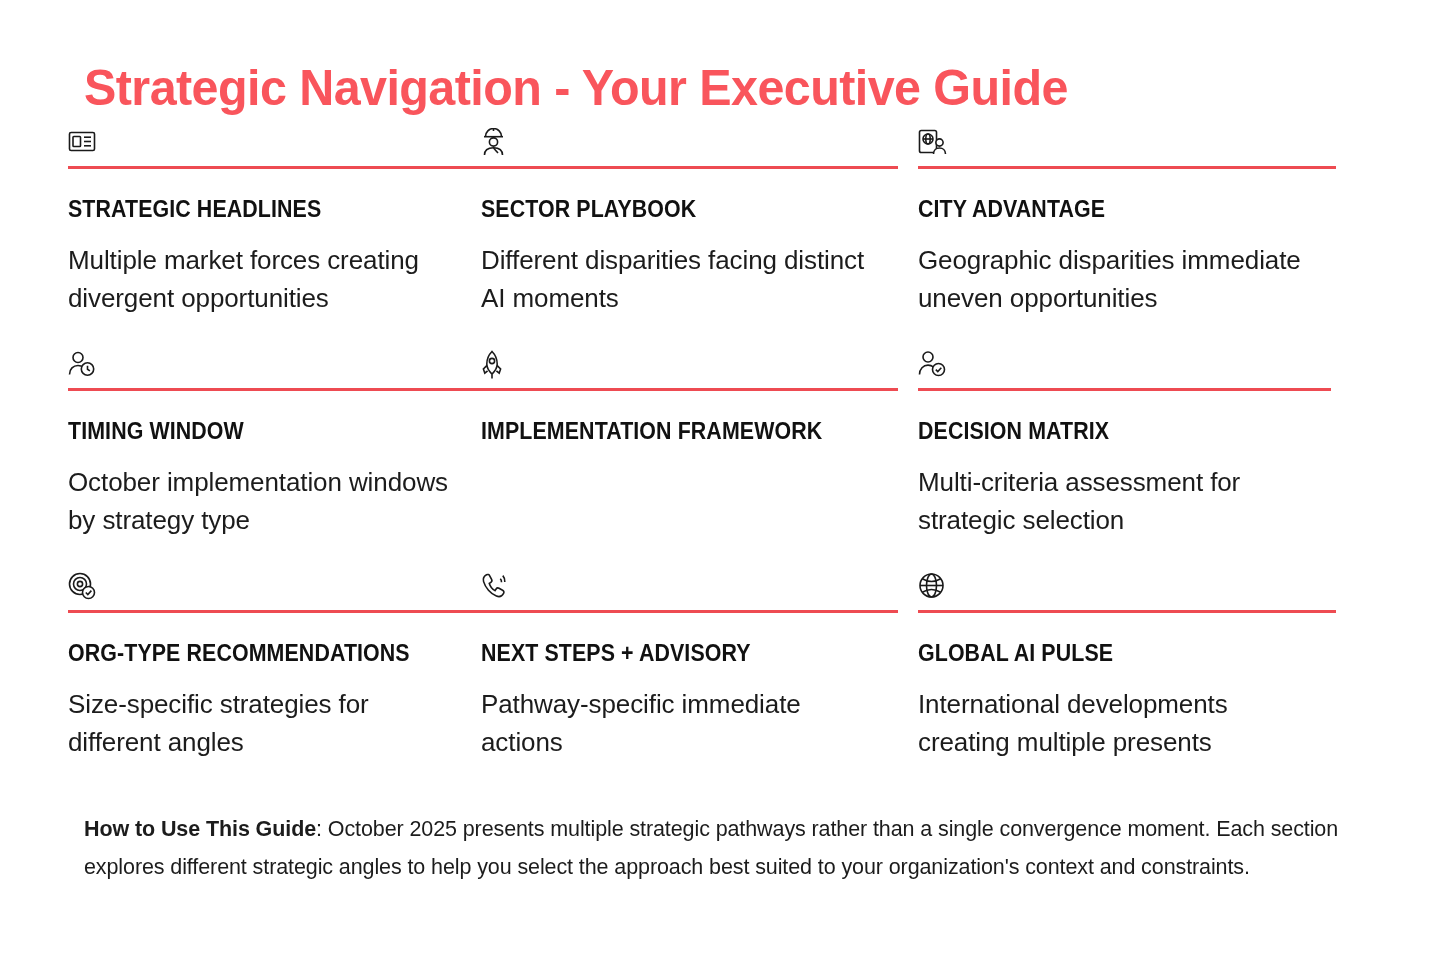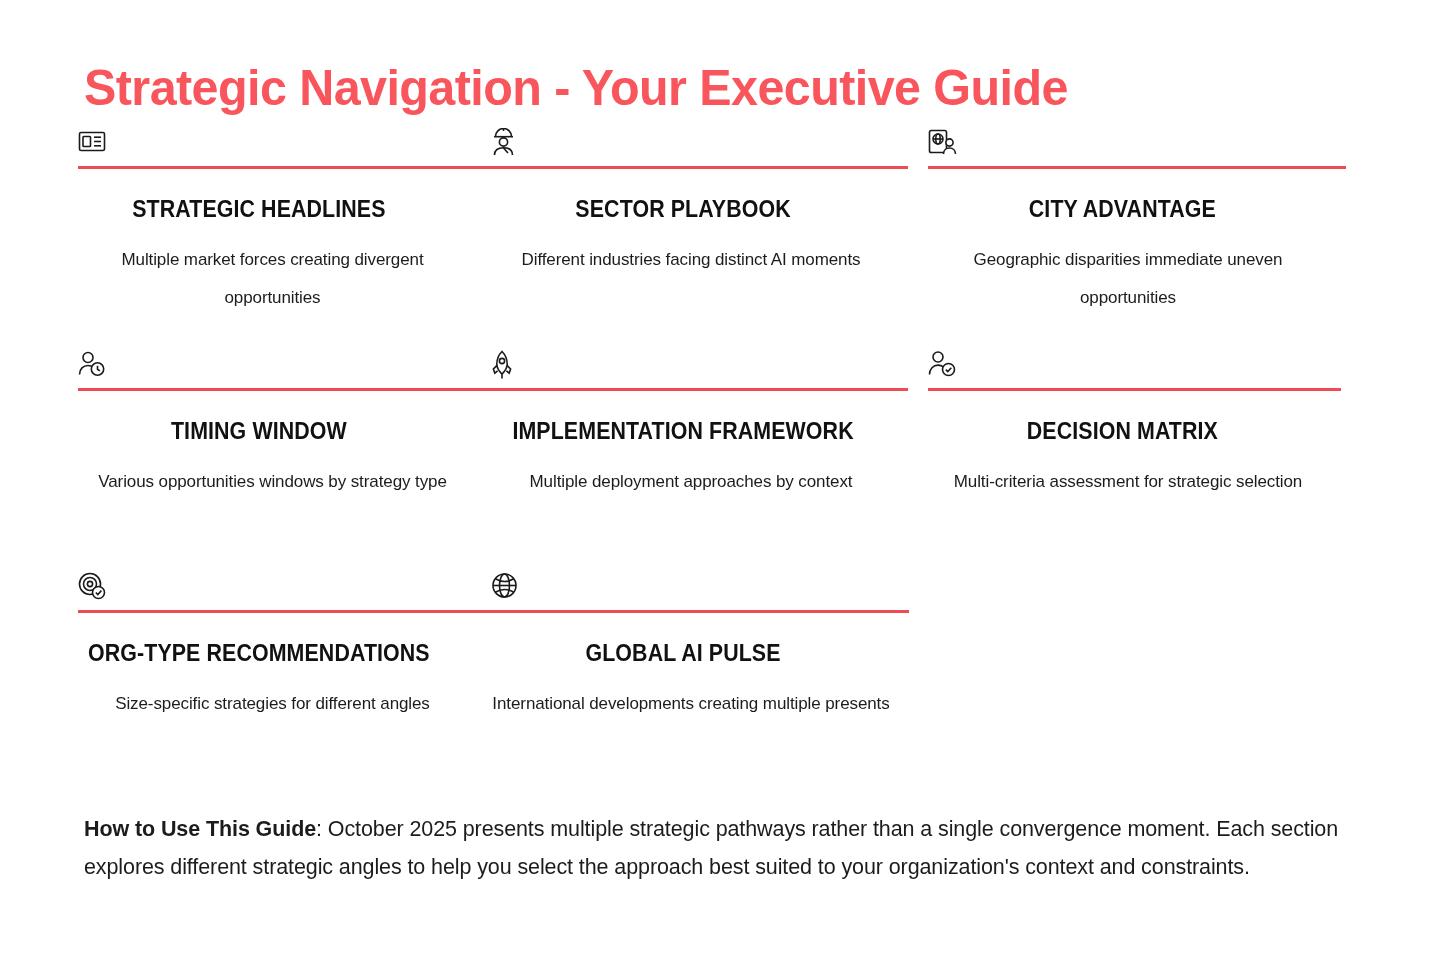--- a/index.html
+++ b/index.html
@@ -30,27 +30,26 @@
     line-height: 64px;
     font-weight: 700;
     letter-spacing: -0.6px;
     color: #F9555C;
     white-space: nowrap;
     transform: scaleX(0.97);
     transform-origin: left center;
   }
   .grid {
     position: absolute;
-    left: 78px;
+    left: 68px;
     top: 128px;
     width: 1292px;
     display: grid;
     grid-template-columns: 413px 437px 442px;
     grid-template-rows: 222px 222px 222px;
-    text-align: center;
   }
   .card {
     position: relative;
     padding-right: 24px;
     box-sizing: border-box;
   }
   .card-icon {
     height: 34px;
     display: flex;
     align-items: flex-start;
@@ -73,21 +72,21 @@
     font-weight: 700;
     letter-spacing: 0.1px;
     color: #111111;
     text-transform: uppercase;
     margin: 0 0 18px 0;
     transform: scaleX(0.93);
     transform-origin: left center;
     white-space: nowrap;
   }
   .card-desc {
-    font-size: 17px;
+    font-size: 26px;
     line-height: 38px;
     font-weight: 400;
     color: #1c1c1c;
     margin: 0;
     max-width: 400px;
     letter-spacing: -0.1px;
   }
   .footnote {
     position: absolute;
     left: 84px;
@@ -133,21 +132,21 @@
           <path d="M4.5 8.5 a8 8 0 0 1 16 0"></path>
           <line x1="3" y1="8.7" x2="22" y2="8.7"></line>
           <line x1="12.5" y1="1" x2="12.5" y2="3"></line>
           <circle cx="12.5" cy="14" r="4.1"></circle>
           <path d="M3.5 27 c0-5 4-7.3 9-7.3 s9 2.3 9 7.3"></path>
           <line x1="12.5" y1="20" x2="17" y2="25"></line>
         </svg>
       </div>
       <div class="card-rule"></div>
       <div class="card-heading">SECTOR PLAYBOOK</div>
-      <p class="card-desc">Different industries facing distinct AI moments</p>
+      <p class="card-desc">Different disparities facing distinct AI moments</p>
     </div>
 
     <div class="card col3">
       <div class="card-icon">
         <svg width="30" height="29" viewBox="0 0 30 29" fill="none" stroke="#1a1a1a" stroke-width="1.6">
           <rect x="1.5" y="2.5" width="17" height="22" rx="1.8"></rect>
           <circle cx="10" cy="11" r="5"></circle>
           <ellipse cx="10" cy="11" rx="2.2" ry="5"></ellipse>
           <line x1="5" y1="11" x2="15" y2="11"></line>
           <circle cx="21.5" cy="14.5" r="3.6" fill="#ffffff"></circle>
@@ -163,36 +162,35 @@
       <div class="card-icon">
         <svg width="28" height="28" viewBox="0 0 28 28" fill="none" stroke="#1a1a1a" stroke-width="1.6">
           <circle cx="10" cy="7.5" r="5"></circle>
           <path d="M1.5 24.5 c0-5.6 3.8-9 8.5-9 c2 0 3.9 0.6 5.4 1.7"></path>
           <circle cx="19.5" cy="19" r="6.2" fill="#ffffff"></circle>
           <path d="M19.5 15.7 v3.5 l2.4 1.6"></path>
         </svg>
       </div>
       <div class="card-rule"></div>
       <div class="card-heading">TIMING WINDOW</div>
-      <p class="card-desc">Various opportunities windows by strategy type</p>
+      <p class="card-desc">October implementation windows by strategy type</p>
     </div>
 
     <div class="card col2">
       <div class="card-icon">
         <svg width="22" height="30" viewBox="0 0 22 30" fill="none" stroke="#1a1a1a" stroke-width="1.6">
           <path d="M11 1.5 c3.6 3.6 5.2 8.2 5.2 12.6 c0 3.4-1.8 6.8-5.2 10 c-3.4-3.2-5.2-6.6-5.2-10 C5.8 9.7 7.4 5.1 11 1.5 z"></path>
           <circle cx="11" cy="11" r="2.6"></circle>
           <path d="M6 15.4 L2.4 19 l1.4 4.2 l2.8-2.4"></path>
           <path d="M16 15.4 L19.6 19 l-1.4 4.2 l-2.8-2.4"></path>
           <path d="M11 24.5 v4"></path>
         </svg>
       </div>
       <div class="card-rule"></div>
       <div class="card-heading">IMPLEMENTATION FRAMEWORK</div>
-      <p class="card-desc">Multiple deployment approaches by context</p>
     </div>
 
     <div class="card col1">
       <div class="card-icon">
         <svg width="29" height="28" viewBox="0 0 29 28" fill="none" stroke="#1a1a1a" stroke-width="1.6">
           <circle cx="10" cy="7" r="5"></circle>
           <path d="M1.5 24.5 c0-5.6 3.8-9.4 8.5-9.4 c2.1 0 4 0.7 5.5 1.9"></path>
           <circle cx="20.5" cy="19.5" r="6" fill="#ffffff"></circle>
           <path d="M17.8 19.6 l2 2 l3.5-3.9"></path>
         </svg>
@@ -210,20 +208,32 @@
           <circle cx="12" cy="12" r="2.6"></circle>
           <circle cx="20.5" cy="20.5" r="6" fill="#ffffff"></circle>
           <path d="M17.8 20.5 l2 2 l3.6-3.9"></path>
         </svg>
       </div>
       <div class="card-rule"></div>
       <div class="card-heading">ORG-TYPE RECOMMENDATIONS</div>
       <p class="card-desc">Size-specific strategies for different angles</p>
     </div>
 
+    <div class="card col2">
+      <div class="card-icon">
+        <svg width="29" height="29" viewBox="0 0 29 29" fill="none" stroke="#1a1a1a" stroke-width="1.6">
+          <path d="M5.5 2.8 c1.3-0.7 2.6-0.2 3.2 1 l1.9 3.6 c0.6 1.1 0.3 2.2-0.7 2.9 l-1.6 1.1 c0.8 2.6 3.1 5.8 5.7 7.2 l1.1-1.6 c0.7-1 1.8-1.3 2.9-0.7 l3.6 1.9 c1.2 0.6 1.7 1.9 1 3.2 c-1.6 3-4.4 3.8-7.2 2.7 C9.6 21.7 4.3 15.6 2.6 9.6 C1.8 6.7 2.7 4.3 5.5 2.8 z"></path>
+          <path d="M19.3 6.8 a4.6 4.6 0 0 1 1.2 3.4"></path>
+          <path d="M21.8 3.6 a8.3 8.3 0 0 1 2 6.4"></path>
+        </svg>
+      </div>
+      <div class="card-rule"></div>
+      <div class="card-heading">NEXT STEPS + ADVISORY</div>
+      <p class="card-desc">Pathway-specific immediate actions</p>
+    </div>
 
     <div class="card col3">
       <div class="card-icon">
         <svg width="27" height="27" viewBox="0 0 27 27" fill="none" stroke="#1a1a1a" stroke-width="1.6">
           <circle cx="13.5" cy="13.5" r="11.5"></circle>
           <ellipse cx="13.5" cy="13.5" rx="5" ry="11.5"></ellipse>
           <line x1="2" y1="13.5" x2="25" y2="13.5"></line>
           <path d="M4.3 6.8 a18 18 0 0 0 18.4 0"></path>
           <path d="M4.3 20.2 a18 18 0 0 1 18.4 0"></path>
         </svg>

